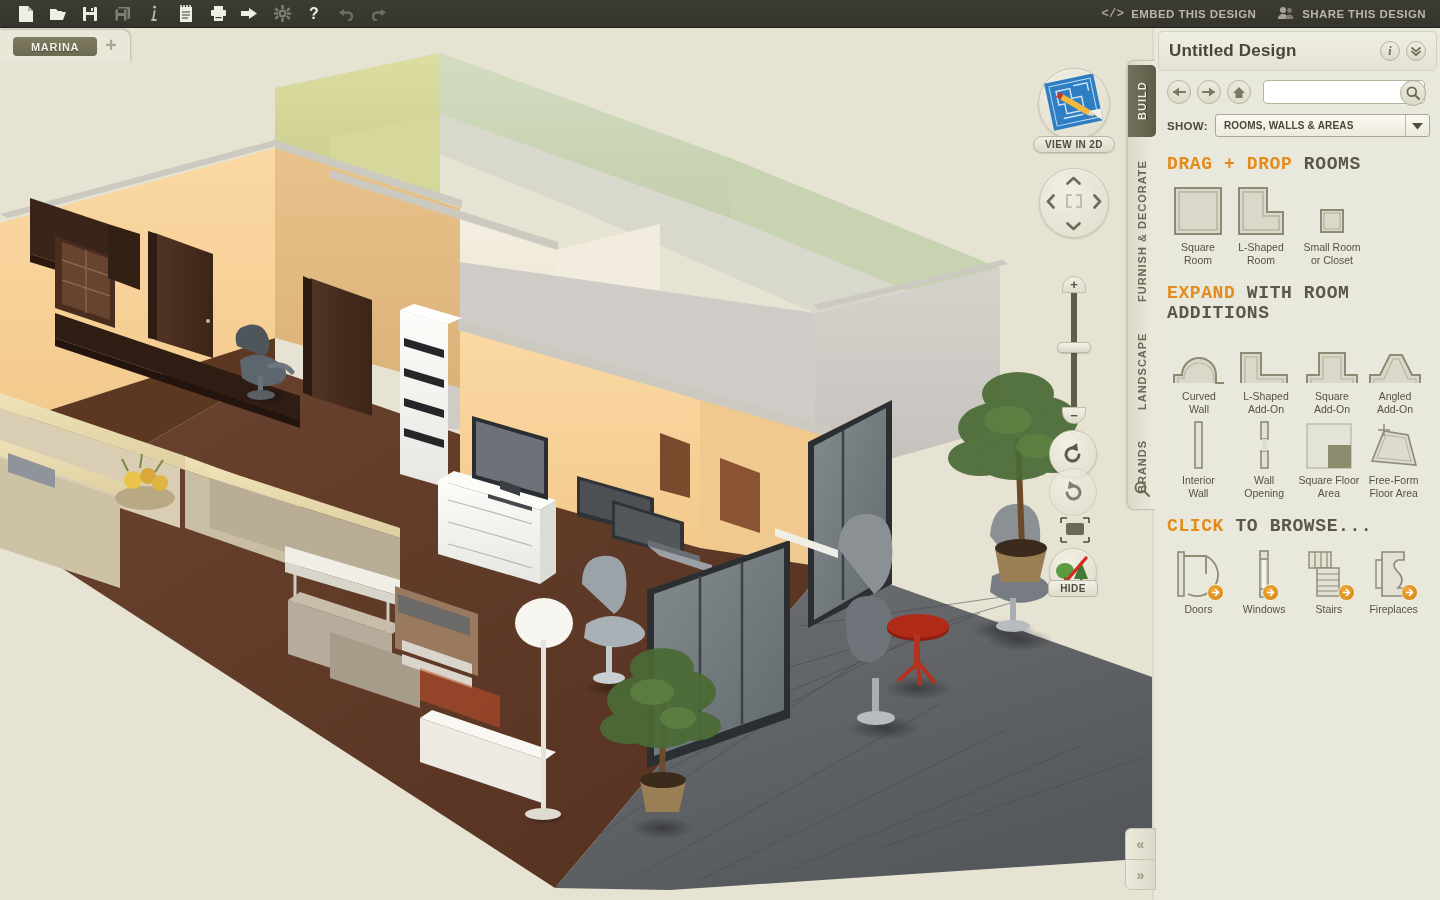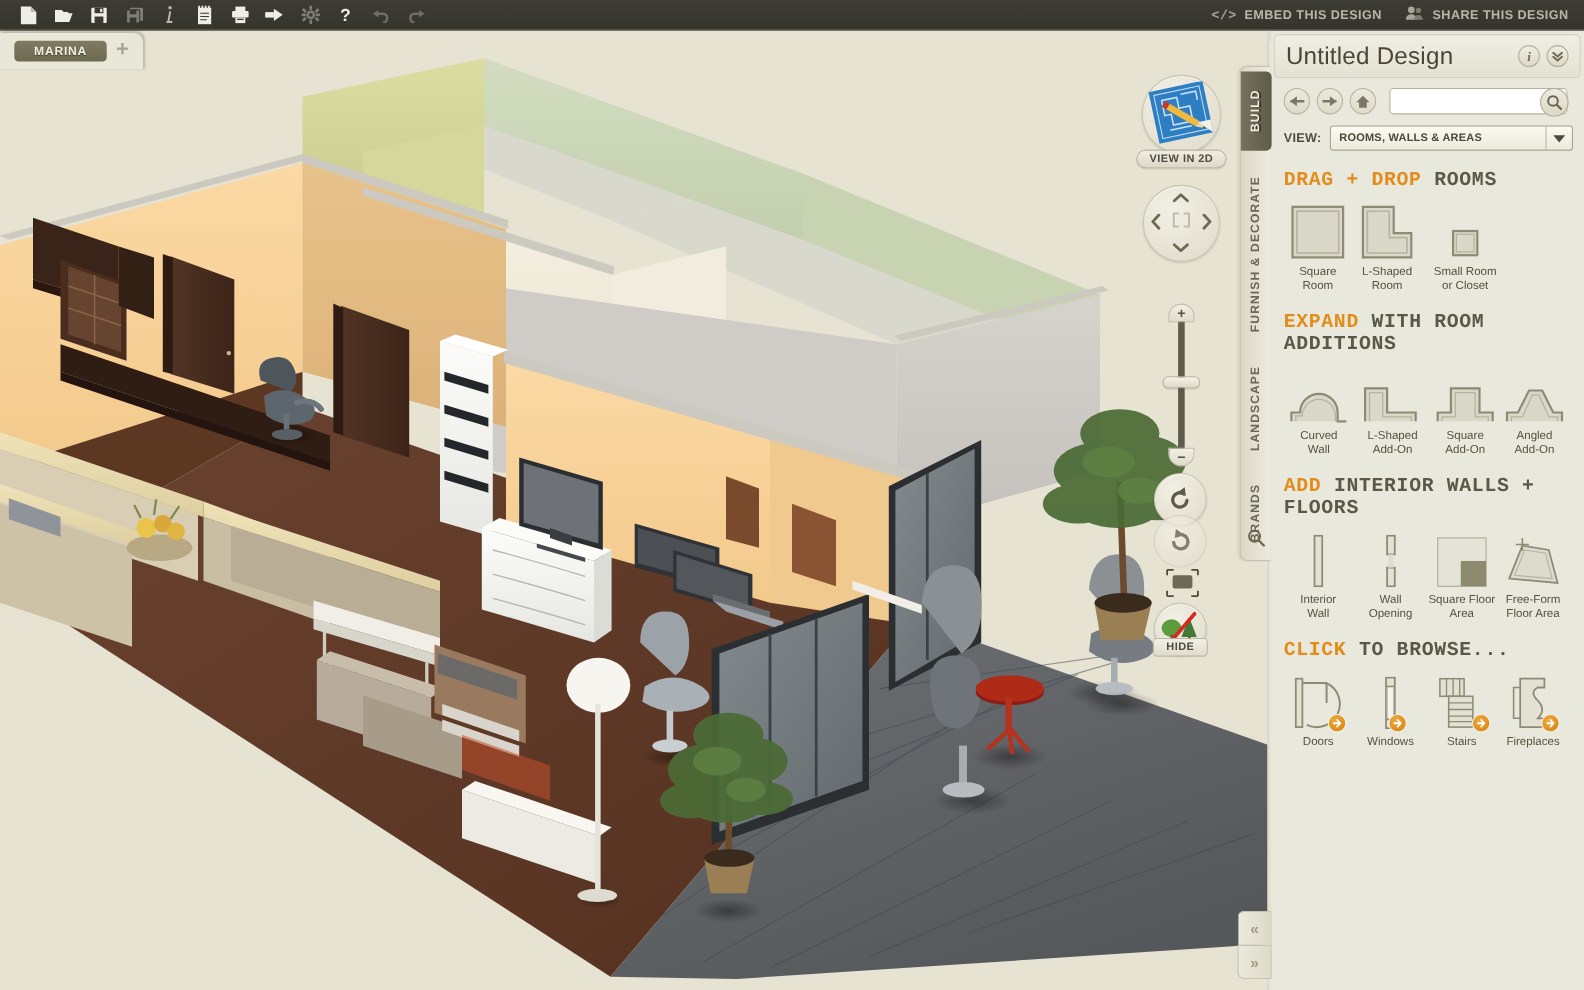--- a/index.html
+++ b/index.html
@@ -156,21 +156,21 @@
   #panel {
     position:absolute; left:1155px; top:28px; width:285px; height:872px;
     background:#e9e8dc;
   }
   #panel-head {
     position:relative; height:40px; margin:3px 3px 0 3px;
     background: linear-gradient(#efeee3,#e4e2d4);
     border:1px solid #d2d0be; border-radius:5px;
     display:flex; align-items:center; padding: 0 10px;
   }
-  #panel-title { font-size:22px; font-weight:normal; color:#4a4738; letter-spacing:.2px; }
+  #panel-title { font-size:17px; font-weight:bold; color:#4a4738; letter-spacing:.2px; }
   .head-btn {
     width:20px;height:20px;border-radius:50%;
     background: linear-gradient(#efeee3,#ddd9c8); border:1px solid #b5b29d;
     display:flex;align-items:center;justify-content:center;cursor:pointer;
     color:#6c6955; font-size:12px; font-weight:bold;
   }
   #panel-head .head-btns { margin-left:auto; display:flex; gap:6px; }
 
   #panel-nav {
     display:flex; align-items:center; gap:6px; padding: 9px 10px 0 12px;
@@ -812,21 +812,21 @@
         <div id="search-go">
           <svg width="14" height="14" viewBox="0 0 14 14">
               <circle cx="5.8" cy="5.8" r="4.4" stroke="#6a6754" stroke-width="1.8" fill="none"></circle>
               <path d="M9.2 9.2 L13 13" stroke="#6a6754" stroke-width="2" stroke-linecap="round"></path>
             </svg>
         </div>
       </div>
     </div>
 
     <div id="show-row">
-      <div id="show-label">VIEW:</div>
+      <div id="show-label">SHOW:</div>
       <div id="show-select">
         <div id="show-value">ROOMS, WALLS &amp; AREAS</div>
         <div id="show-caret">
           <svg width="11" height="8" viewBox="0 0 11 8">
               <polygon points="0,1 11,1 5.5,7.5" fill="#4f4c3e"></polygon>
             </svg>
         </div>
       </div>
     </div>
 
@@ -912,24 +912,20 @@
                 <path d="M6 38 V34 H16 L25 14 H31 L40 34 H48 V38" fill="none" stroke="#b6b4a0" stroke-width="1.2"></path>
               </svg>
           </div>
           <div class="cap" style="white-space:pre-line">Angled
 Add-On</div>
         </div>
       </div>
     </div>
 
     <div class="section">
-      <div class="sec-title">
-        <span class="hl">ADD</span>
-        <span>INTERIOR WALLS + FLOORS</span>
-      </div>
       <div class="item-row">
         <div class="item" style="width:64px">
           <div class="art">
             <svg width="16" height="48" viewBox="0 0 16 48">
                 <rect x="5" y="1" width="7" height="46" fill="#e2e1d4" stroke="#8d8b74" stroke-width="1.6"></rect>
               </svg>
           </div>
           <div class="cap" style="white-space:pre-line">Interior
 Wall</div>
         </div>

